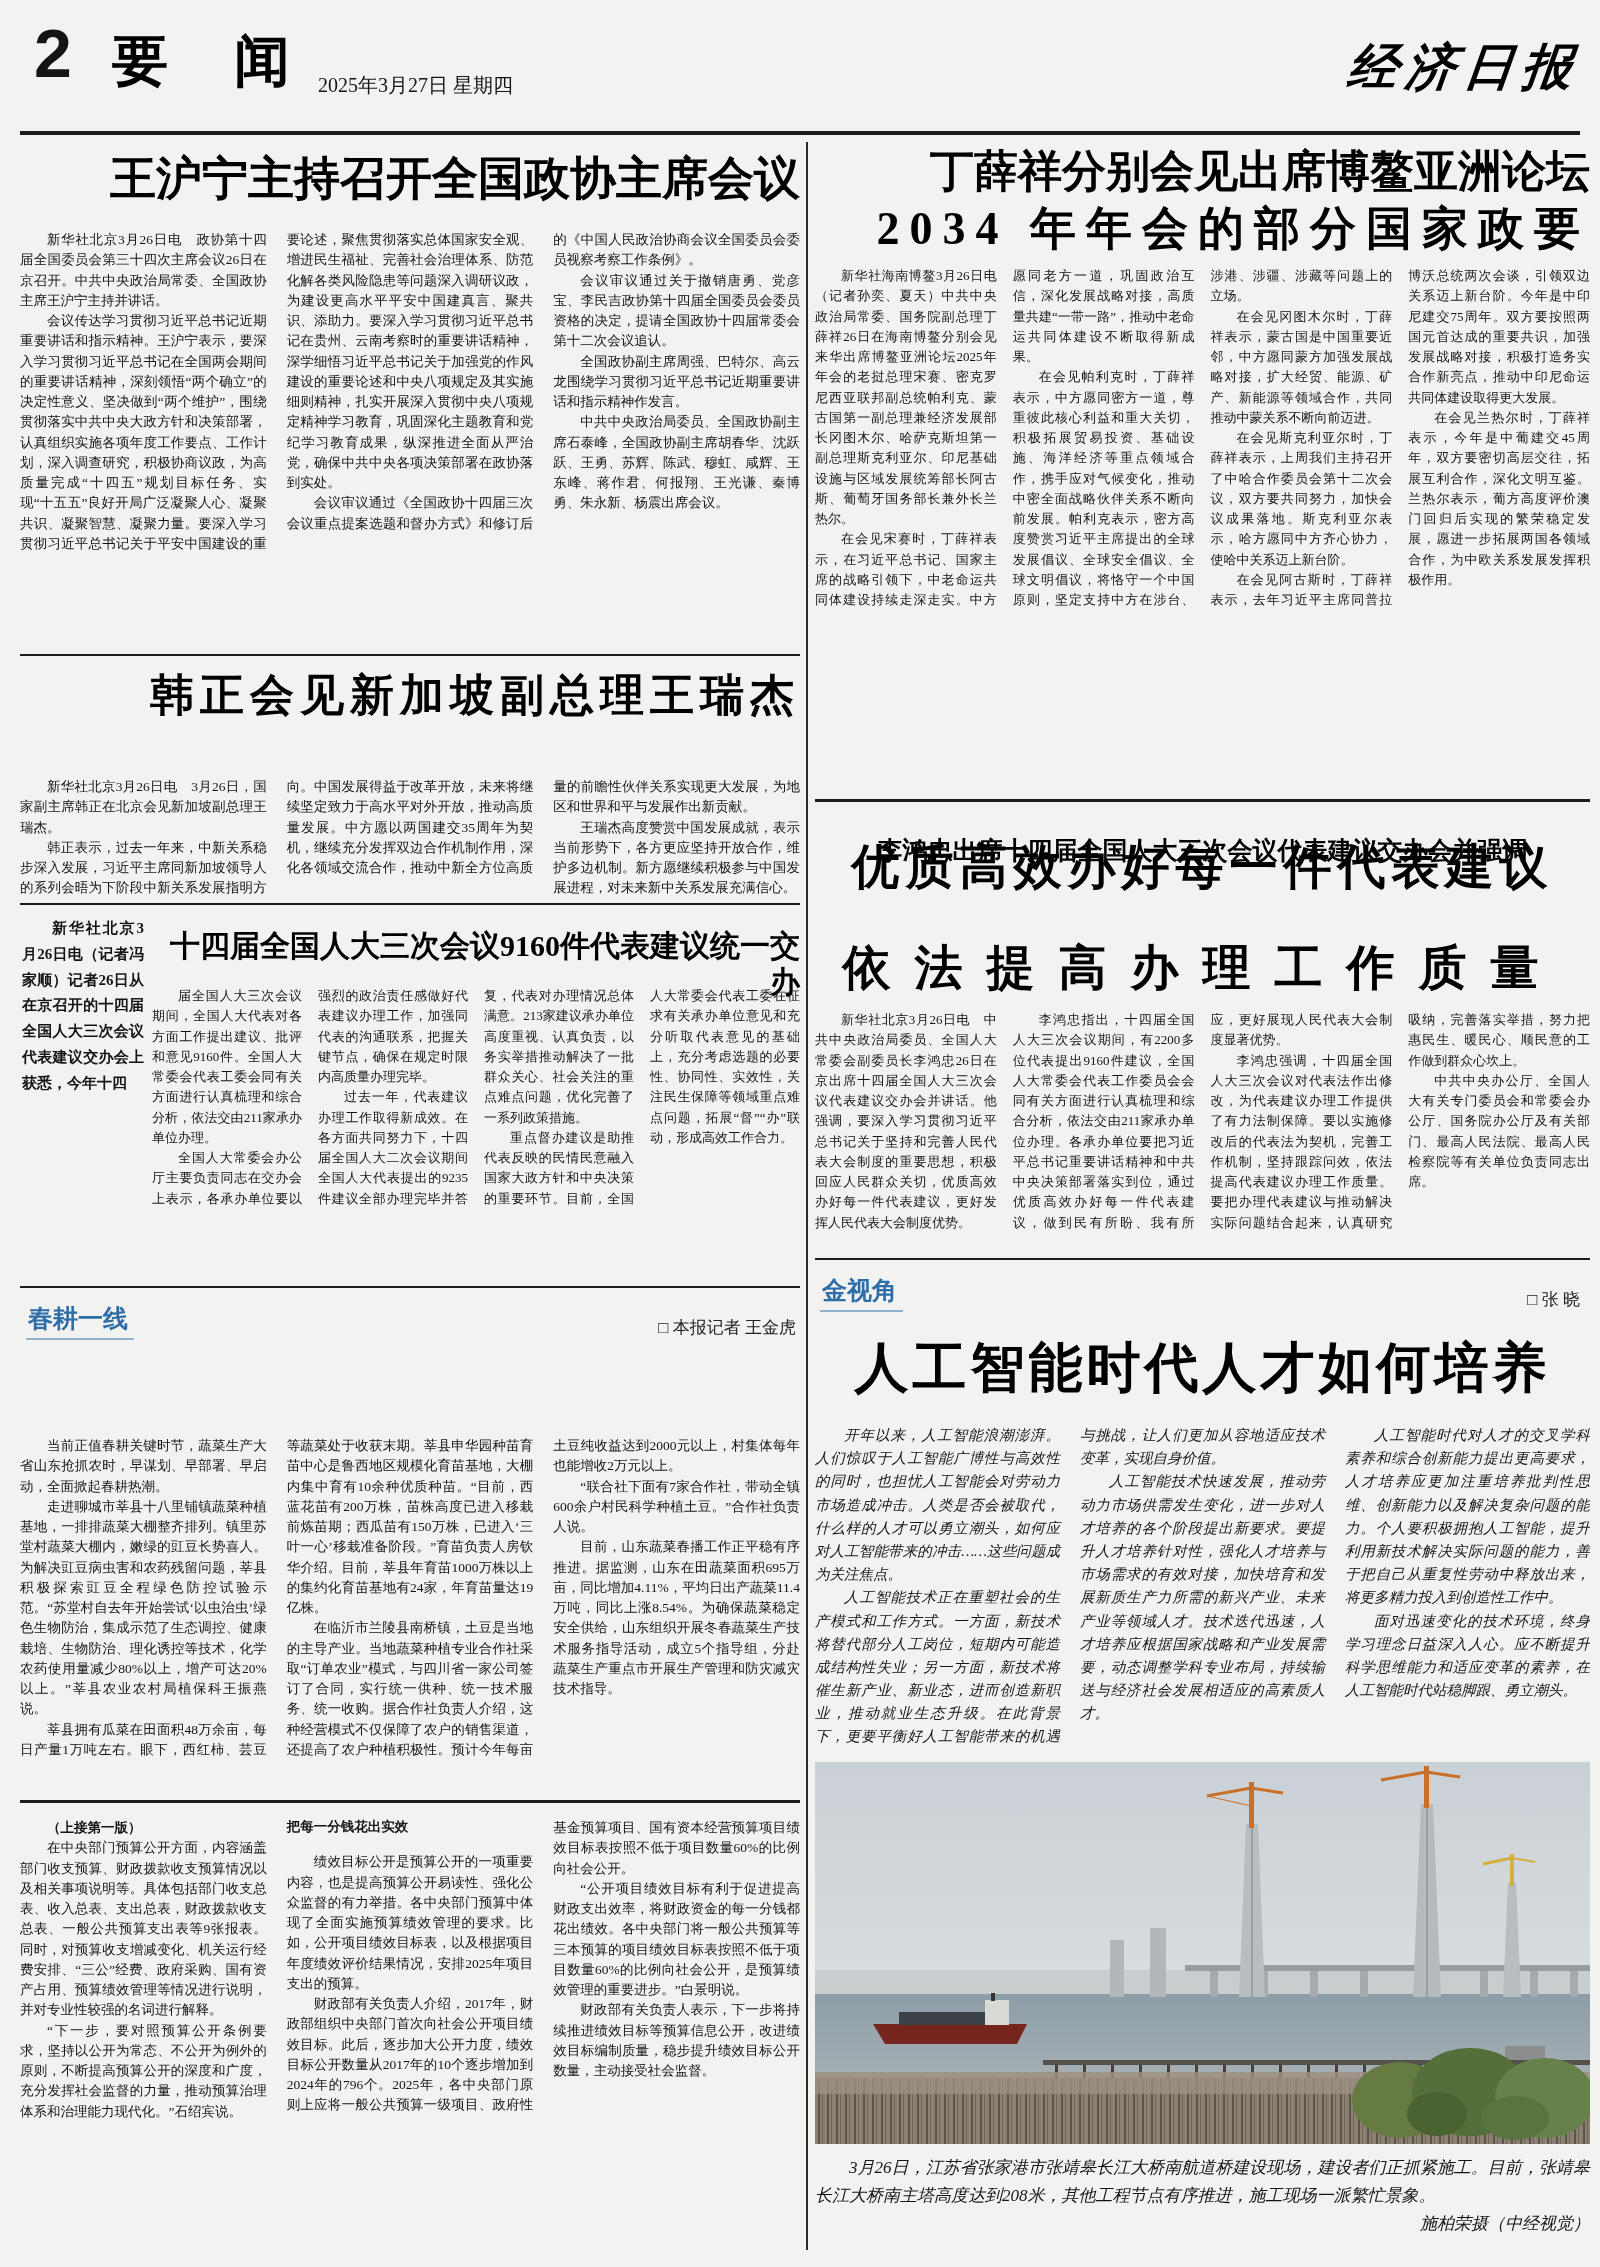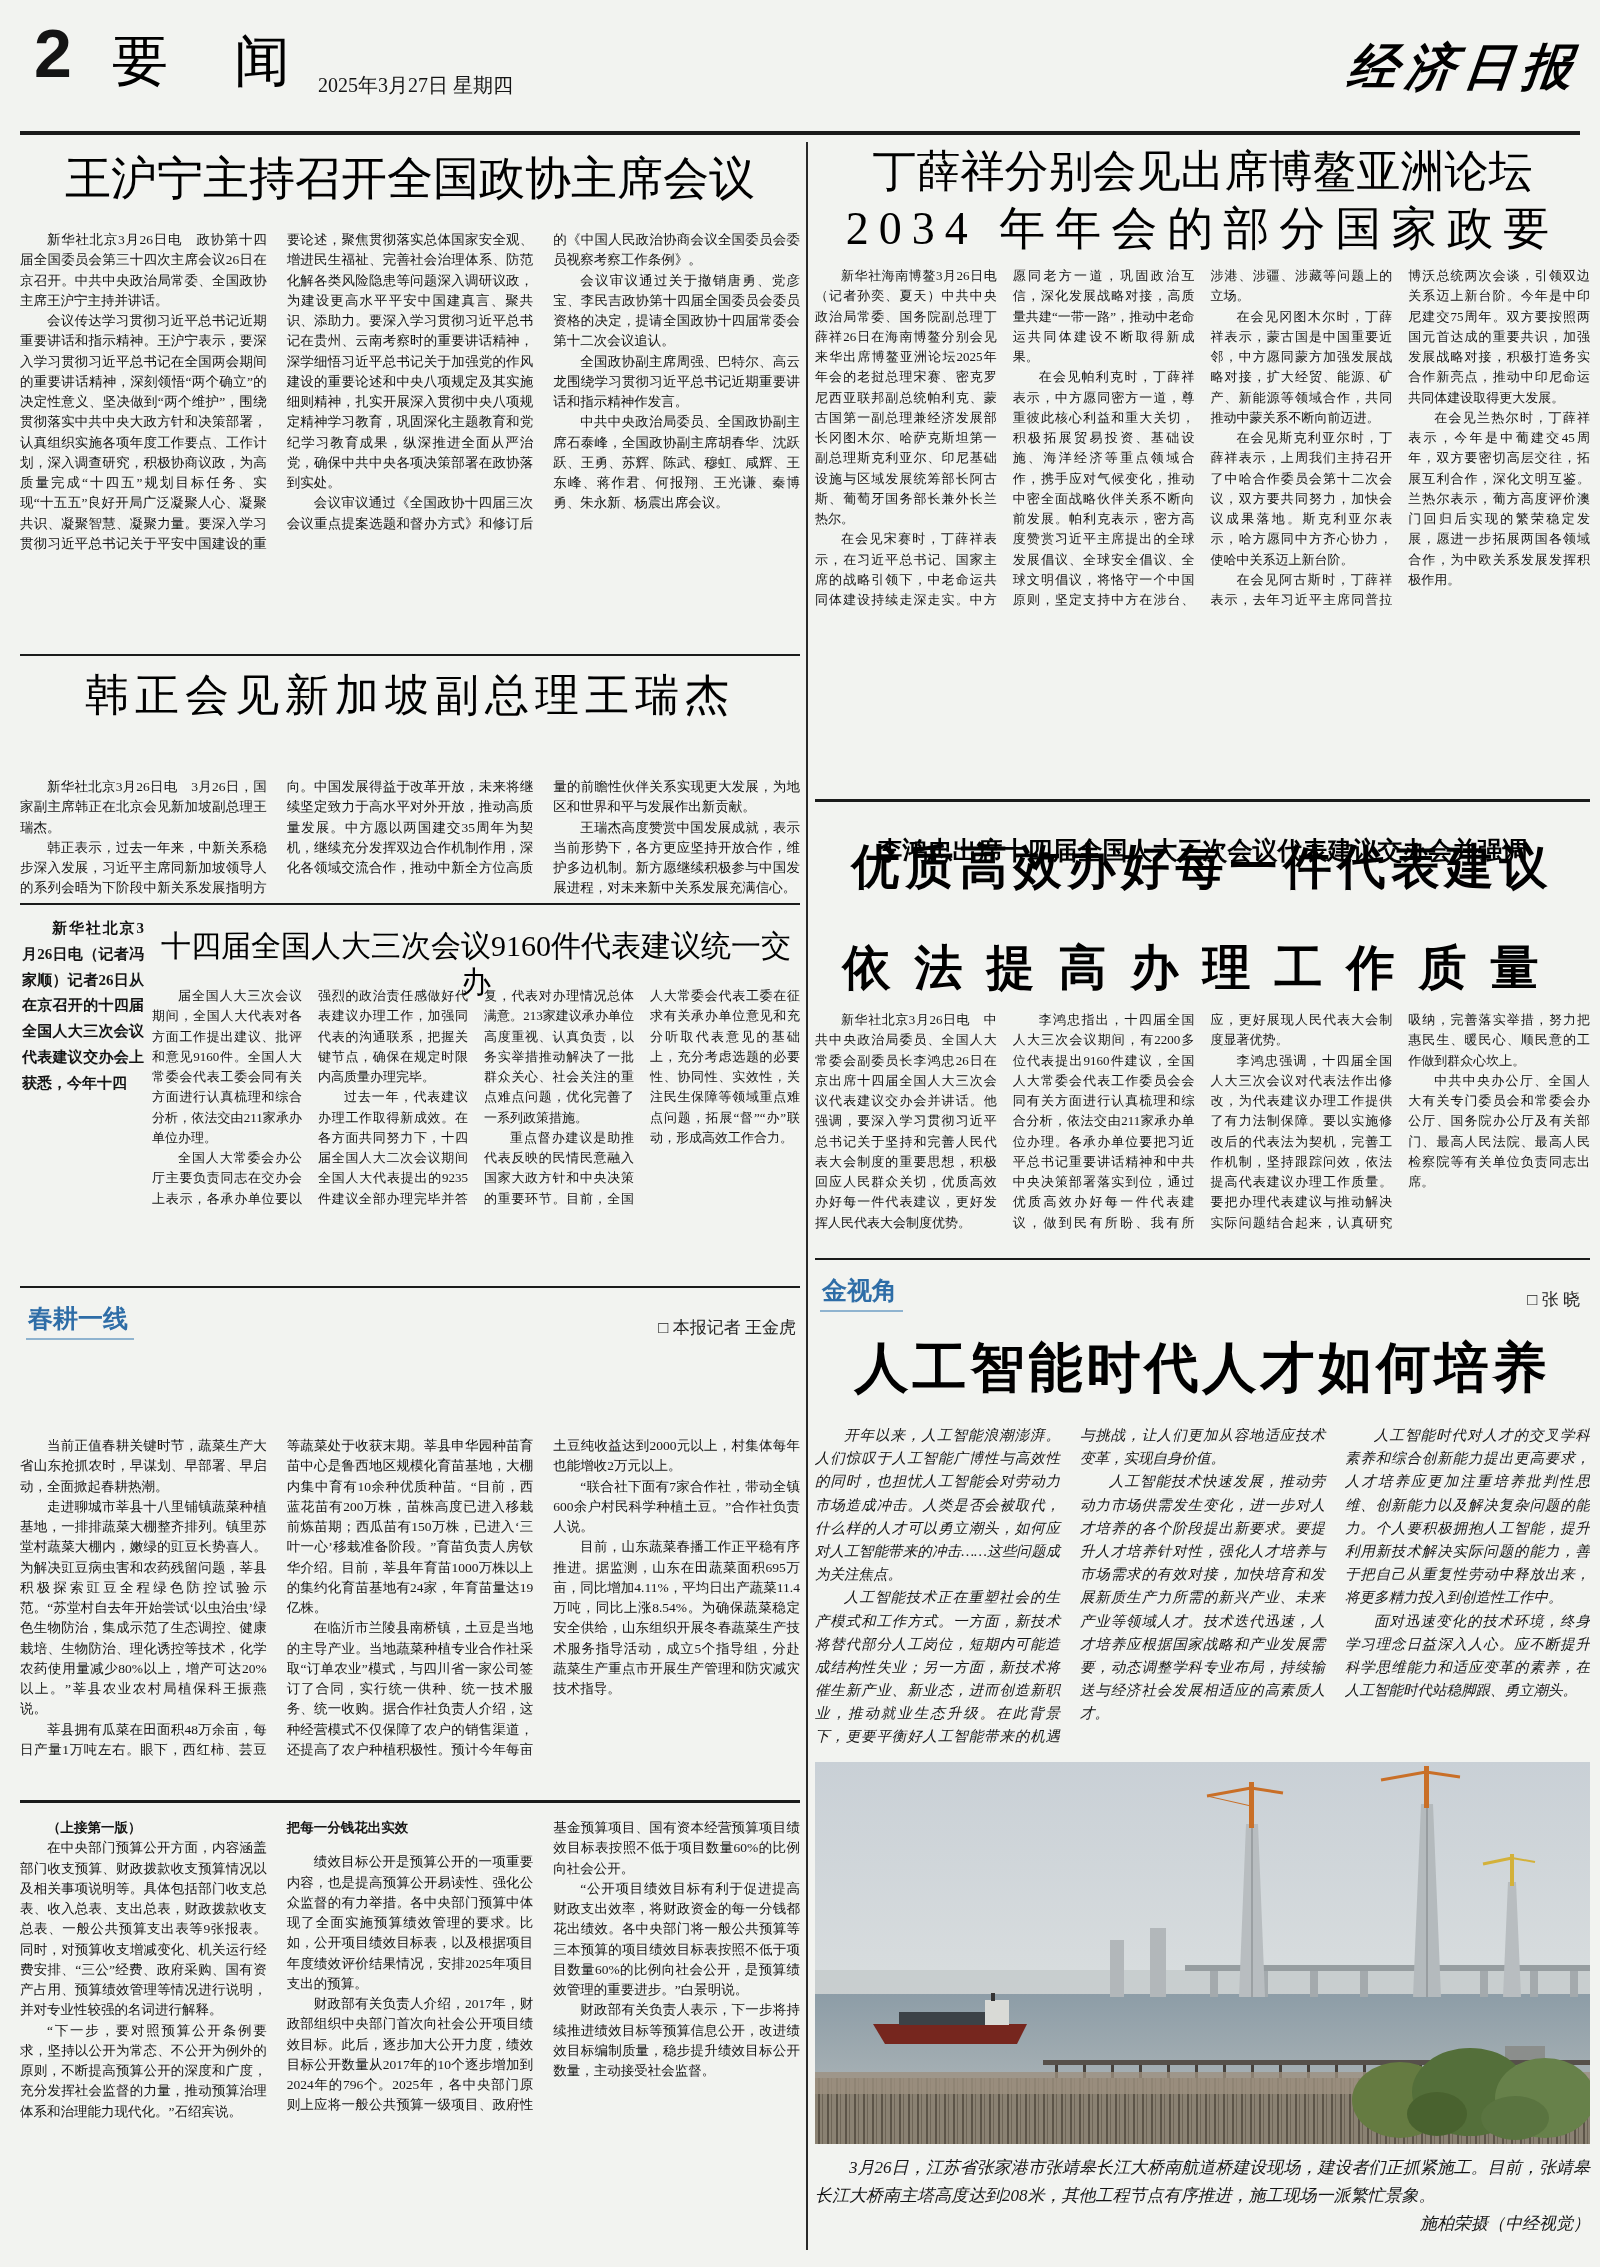--- a/index.html
+++ b/index.html
@@ -1,33 +1,33 @@
 <!DOCTYPE html>
 <html><head>
 <meta charset="utf-8">
 <style>
   html,body{margin:0;padding:0;background:#d8dad7;}
   .page{position:relative;width:1600px;height:2267px;background:#f2f3f0;overflow:hidden;
         font-family:"Liberation Serif",serif;color:#141414;}
   .abs{position:absolute;}
   .rule{position:absolute;background:#1b1b1b;}
-  .h-serif{font-family:"Liberation Serif",serif;font-weight:400;text-align:center;color:#000;}
+  .h-serif{font-family:"Liberation Serif",serif;font-weight:700;text-align:right;color:#000;}
   .h-sans{font-family:"Liberation Sans",sans-serif;font-weight:900;text-align:center;color:#000000;}
   .bodytext p{margin:0;text-indent:2em;text-align:justify;font-size:14px;line-height:1.56;}
   .bodytext{overflow:hidden;}
   .cols-3{column-count:3;column-gap:20px;}
   .cols-4{column-count:4;column-gap:16px;}
   .small-body p{font-size:13.5px;line-height:1.5;}
   .kai p{font-style:italic;font-size:14.5px;line-height:1.6;}
   .blue-label{color:#2e6da7;font-weight:bold;font-size:25px;font-family:"Liberation Serif",serif;
               border-bottom:2px solid #8fb3cf;padding:0 6px 3px 2px;display:inline-block;}
   .byline{font-size:17px;color:#222;text-align:right;font-family:"Liberation Serif",serif;}
   .intro-col p{font-size:15px;font-weight:bold;line-height:1.72;text-align:justify;text-indent:2em;margin:0;}
   .subhead{font-size:25px;font-weight:900;text-align:center;text-indent:0 !important;
-           margin:16px 0 14px 0 !important;font-family:Liberation Sans, sans-serif;}
+           margin:16px 0 14px 0 !important;font-family:Liberation Mono, monospace;}
   .caption{font-size:17px;line-height:1.65;text-align:justify;font-style:italic;}
   .caption .credit{float:right;font-style:italic;}
   .masthead{font-family:"Liberation Serif",serif;font-style:italic;font-weight:bold;
             font-size:50px;letter-spacing:8px;color:#000;transform:skewX(-6deg);}
 </style>
 </head>
 <body>
 
 <div class="page">
 

